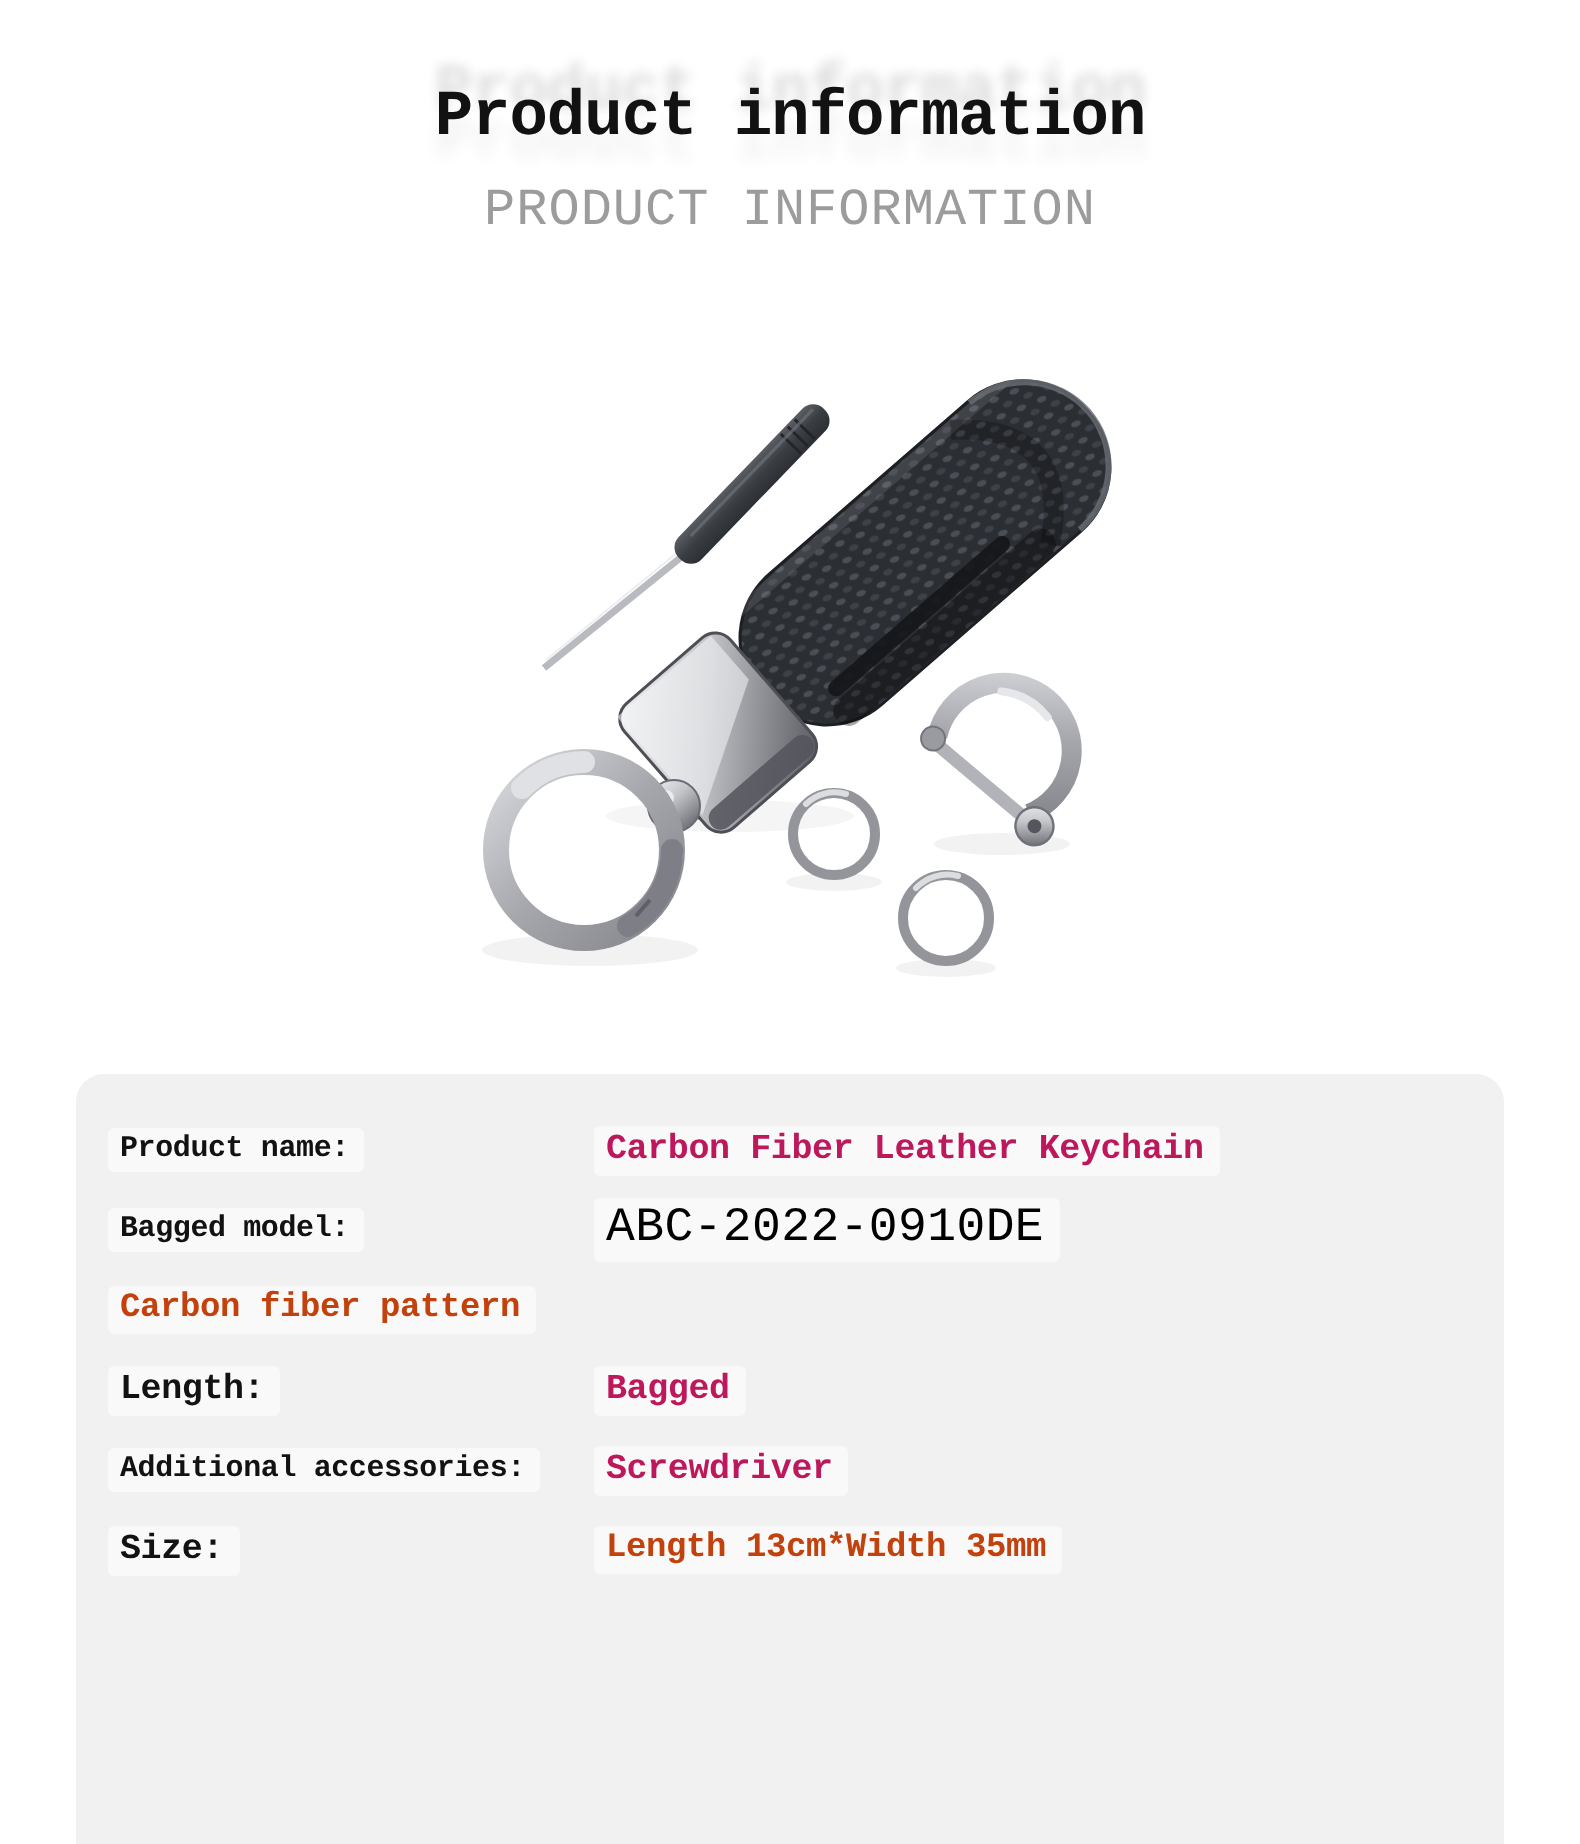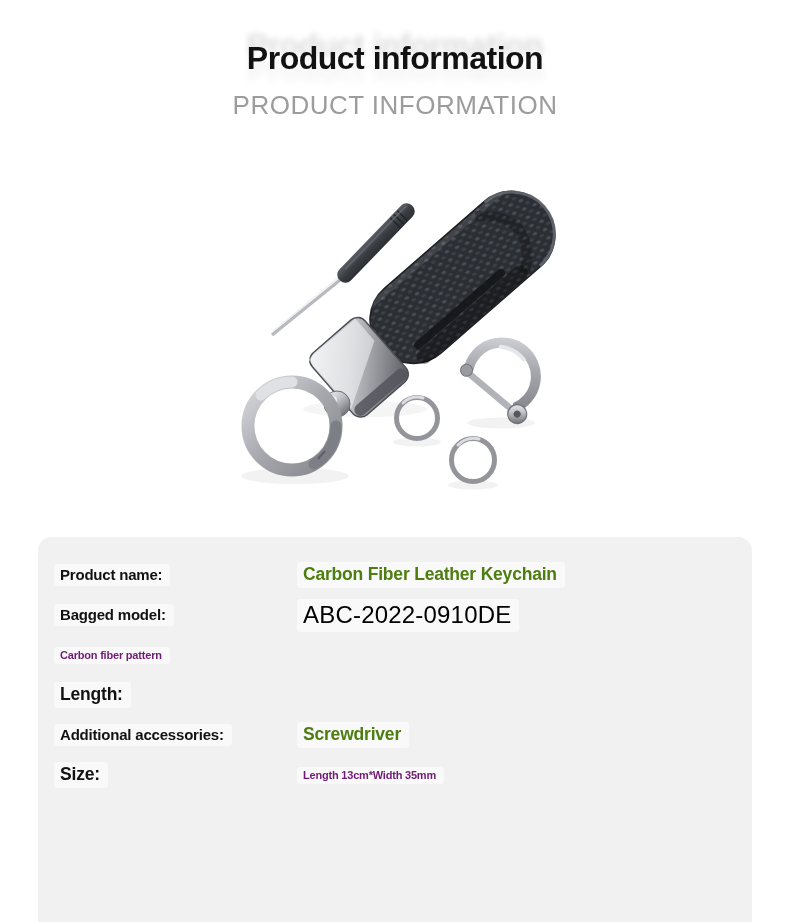--- a/index.html
+++ b/index.html
@@ -1,21 +1,21 @@
 <!DOCTYPE html>
 <html><head>
 <meta charset="utf-8">
 <style>
   html,body{margin:0;padding:0;background:#ffffff;}
   .page{
     position:relative;
     width:790px;height:922px;
     background:#ffffff;
     overflow:hidden;
-    font-family:Liberation Sans, sans-serif;
+    font-family:Liberation Mono, monospace;
     color:#141414;
   }
   .title{
     margin:0;padding-top:40px;
     text-align:center;
     font-size:32px;font-weight:700;letter-spacing:-0.5px;
     color:#121212;
     text-shadow:0 -13px 6px rgba(0,0,0,0.14), 0 12px 8px rgba(0,0,0,0.06);
   }
   .subtitle{
@@ -47,22 +47,22 @@
     display:inline-block;
     background:rgba(255,255,255,0.55);
     border-radius:3px;
     padding:2px 8px 3px 6px;
     margin-left:-6px;
   }
   .label{font-weight:700;color:#121212;letter-spacing:-0.2px;}
   .label.sz-s{font-size:15px;}
   .label.sz-l{font-size:17.5px;}
   .value{letter-spacing:-0.2px;}
-  .value.v-b17{font-size:17.5px;font-weight:700;color:#4d7c0f;}
-  .value.v-b15{font-size:11px;font-weight:700;color:#701a75;}
+  .value.v-b17{font-size:17.5px;font-weight:700;color:#be185d;}
+  .value.v-b15{font-size:17px;font-weight:700;color:#c2410c;}
   .value.v-model{font-size:24px;font-weight:400;color:#000000;letter-spacing:0.2px;}
 </style>
 </head>
 <body>
 
 <div class="page">
 
   <h1 class="title">Product information</h1>
   <div class="subtitle">PRODUCT INFORMATION</div>
 
@@ -170,20 +170,21 @@
       <span class="value v-model"><span class="chip">ABC-2022-0910DE</span></span>
     </div>
 
     <div class="row">
       <span class="value v-b15"><span class="chip">Carbon fiber pattern</span></span>
     </div>
 
 
     <div class="row">
       <span class="label sz-l"><span class="chip">Length:</span></span>
+      <span class="value v-b17"><span class="chip">Bagged</span></span>
     </div>
 
     <div class="row">
       <span class="label sz-s"><span class="chip">Additional accessories:</span></span>
       <span class="value v-b17"><span class="chip">Screwdriver</span></span>
     </div>
 
     <div class="row">
       <span class="label sz-l"><span class="chip">Size:</span></span>
       <span class="value v-b15"><span class="chip">Length 13cm*Width 35mm</span></span>

